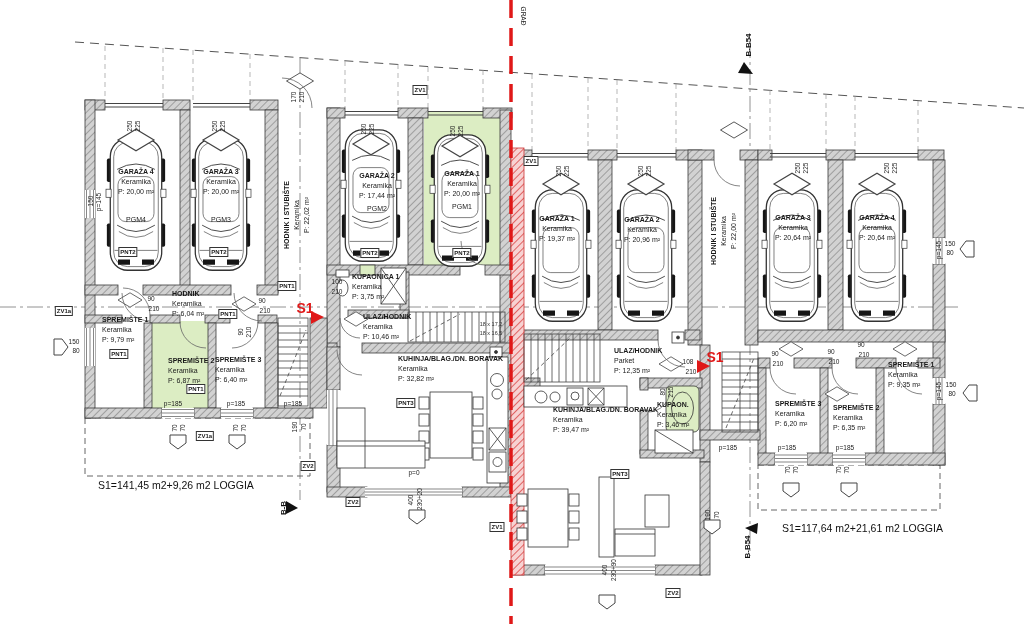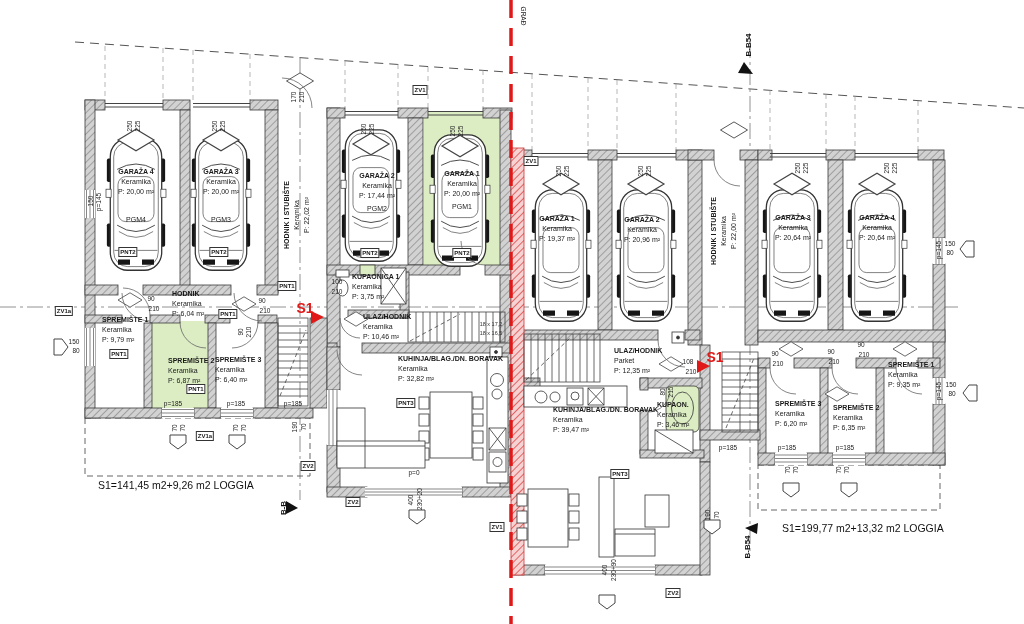--- a/index.html
+++ b/index.html
@@ -427,21 +427,21 @@
     <div class="rm">Keramika</div>
     <div class="ra">P: 9,35 m²</div>
   </div>
 
   <div class="spot" style="left:136px;top:219px">PGM4</div>
   <div class="spot" style="left:221px;top:219px">PGM3</div>
   <div class="spot" style="left:377px;top:208px">PGM2</div>
   <div class="spot" style="left:462px;top:206px">PGM1</div>
 
   <div class="summary" style="left:98px;top:485px">S1=141,45 m2+9,26 m2 LOGGIA</div>
-  <div class="summary" style="left:782px;top:528px">S1=199,77 m2+13,32 m2 LOGGIA</div>
+  <div class="summary" style="left:782px;top:528px">S1=117,64 m2+21,61 m2 LOGGIA</div>
 </div>
 
 <div class="layer">
       <div class="ann" style="left: 129px; top: 126px; transform: translate(-50%, -50%) rotate(-90deg);">250</div>
       <div class="ann" style="left: 137px; top: 126px; transform: translate(-50%, -50%) rotate(-90deg);">225</div>
       <div class="ann" style="left: 214px; top: 126px; transform: translate(-50%, -50%) rotate(-90deg);">250</div>
       <div class="ann" style="left: 222px; top: 126px; transform: translate(-50%, -50%) rotate(-90deg);">225</div>
       <div class="ann" style="left: 363px; top: 129px; transform: translate(-50%, -50%) rotate(-90deg);">250</div>
       <div class="ann" style="left: 371px; top: 129px; transform: translate(-50%, -50%) rotate(-90deg);">225</div>
       <div class="ann" style="left: 452px; top: 131px; transform: translate(-50%, -50%) rotate(-90deg);">250</div>

